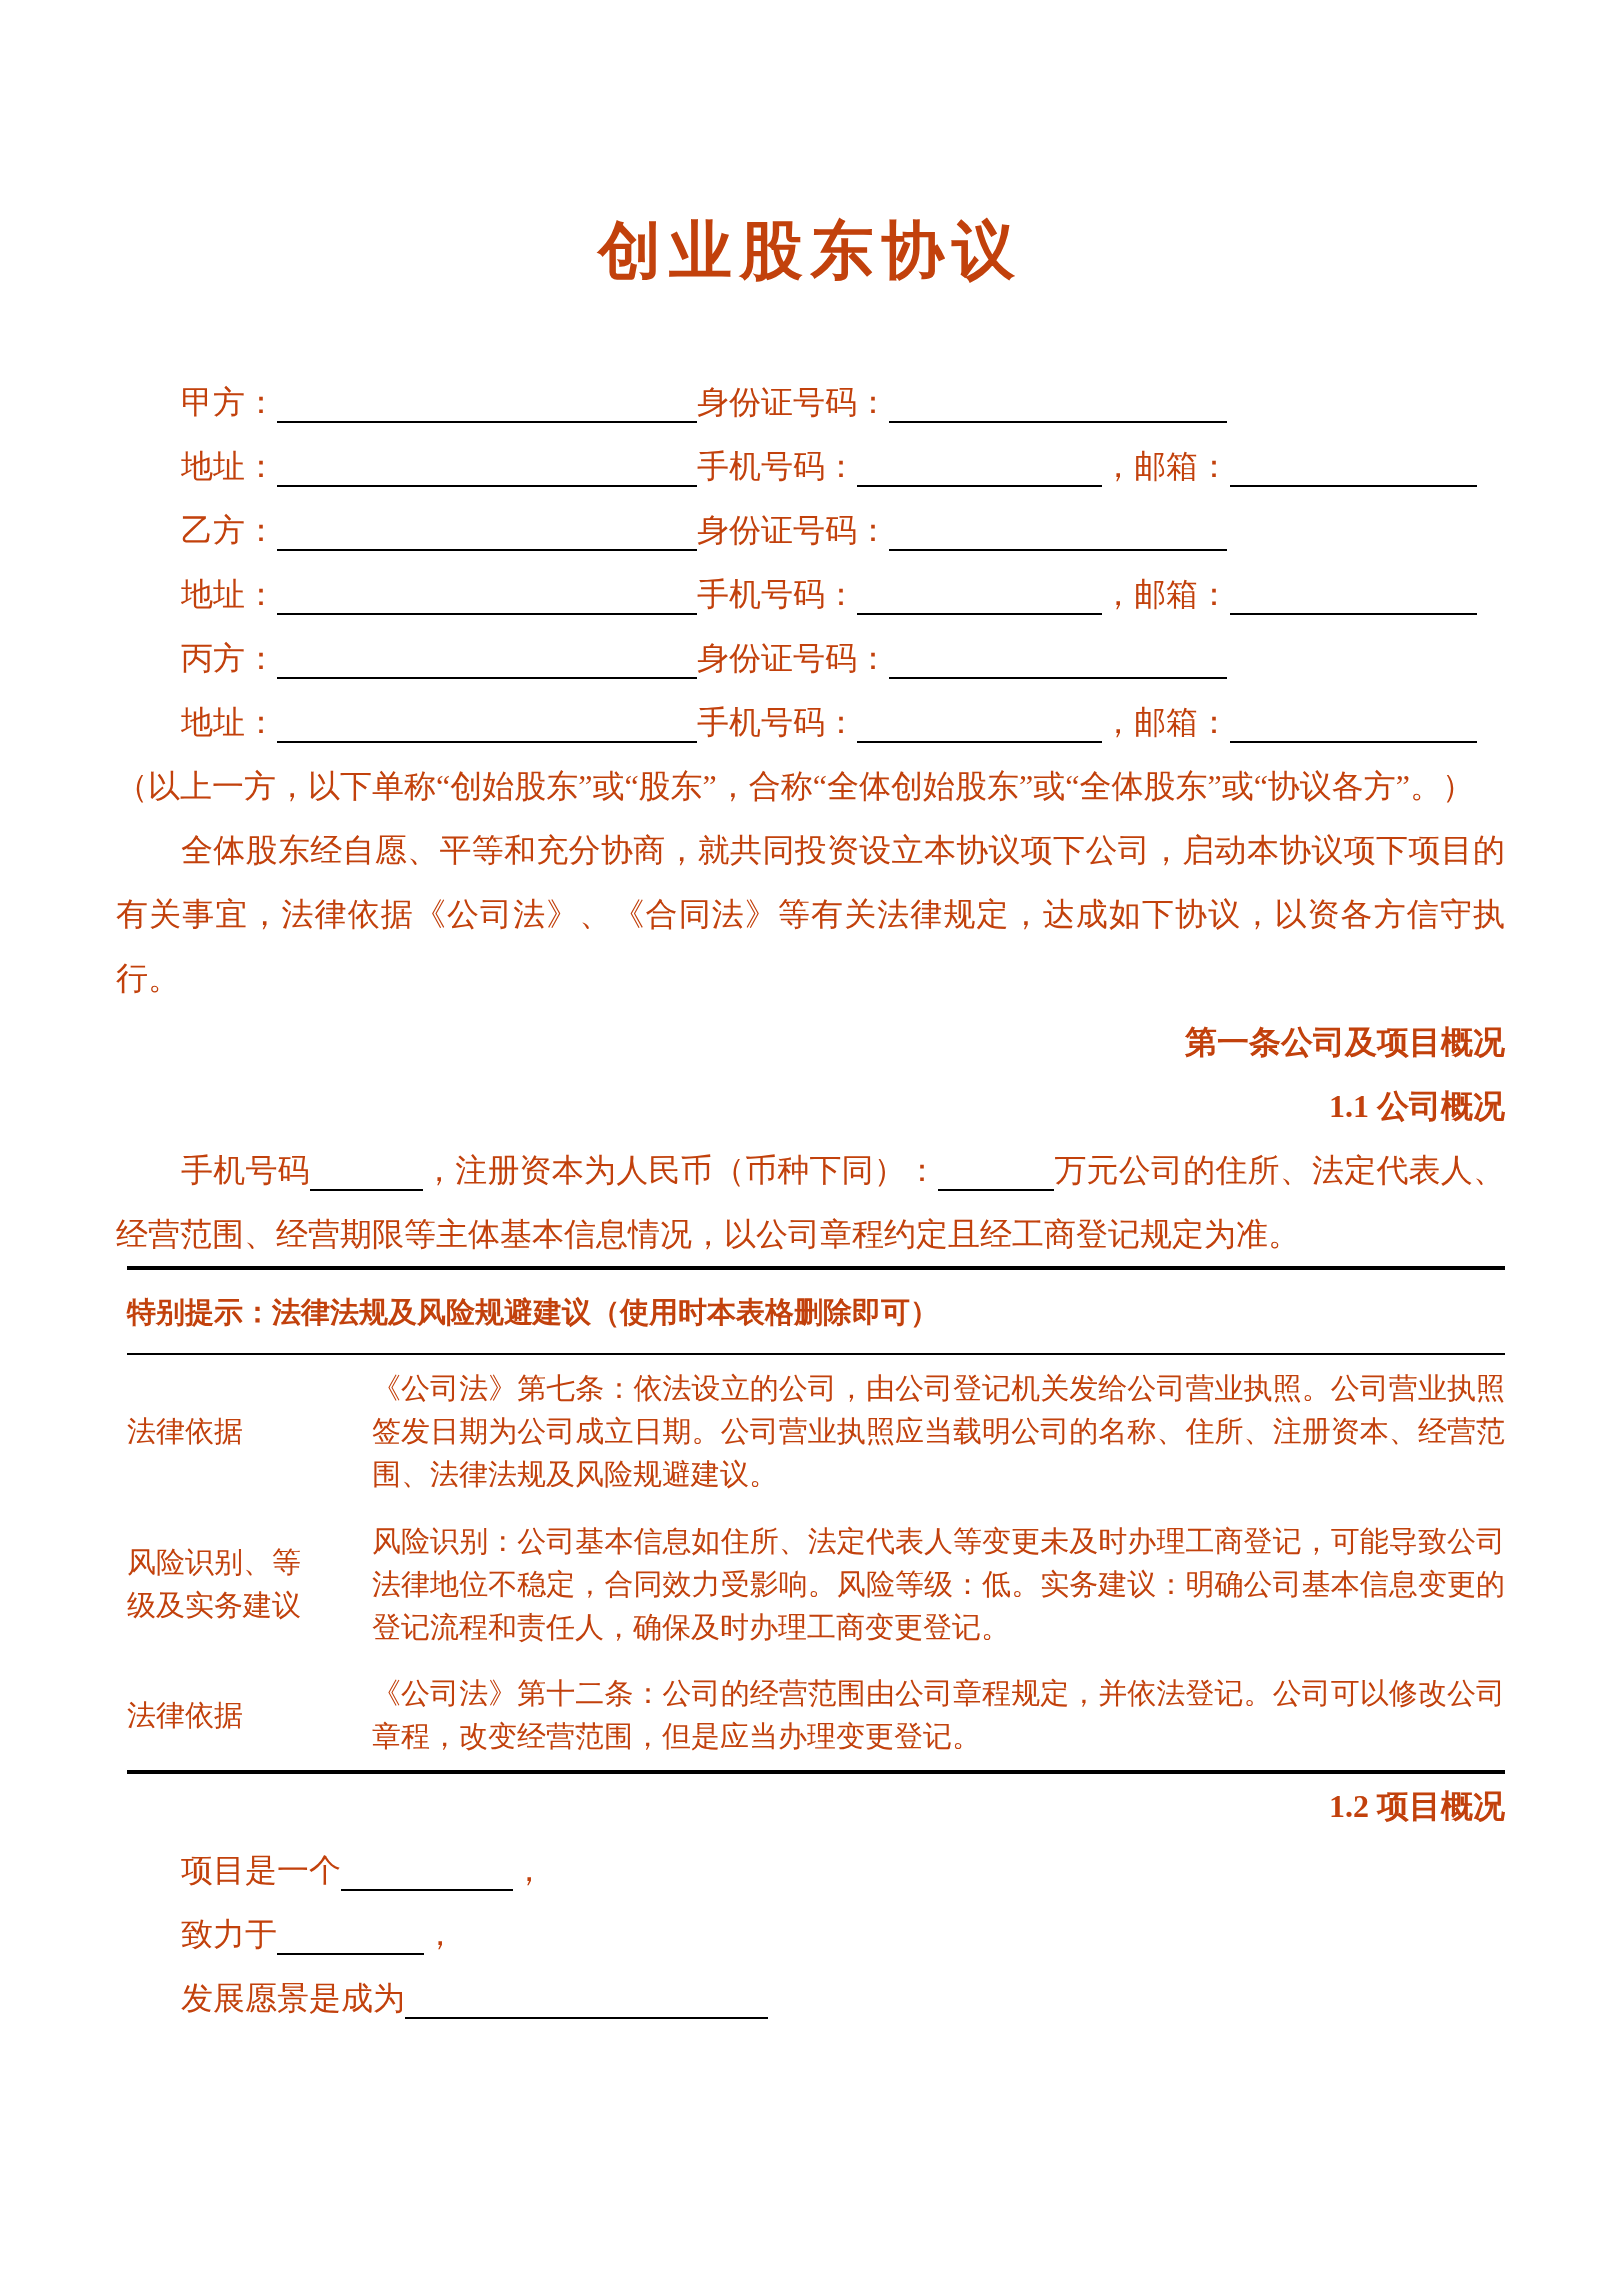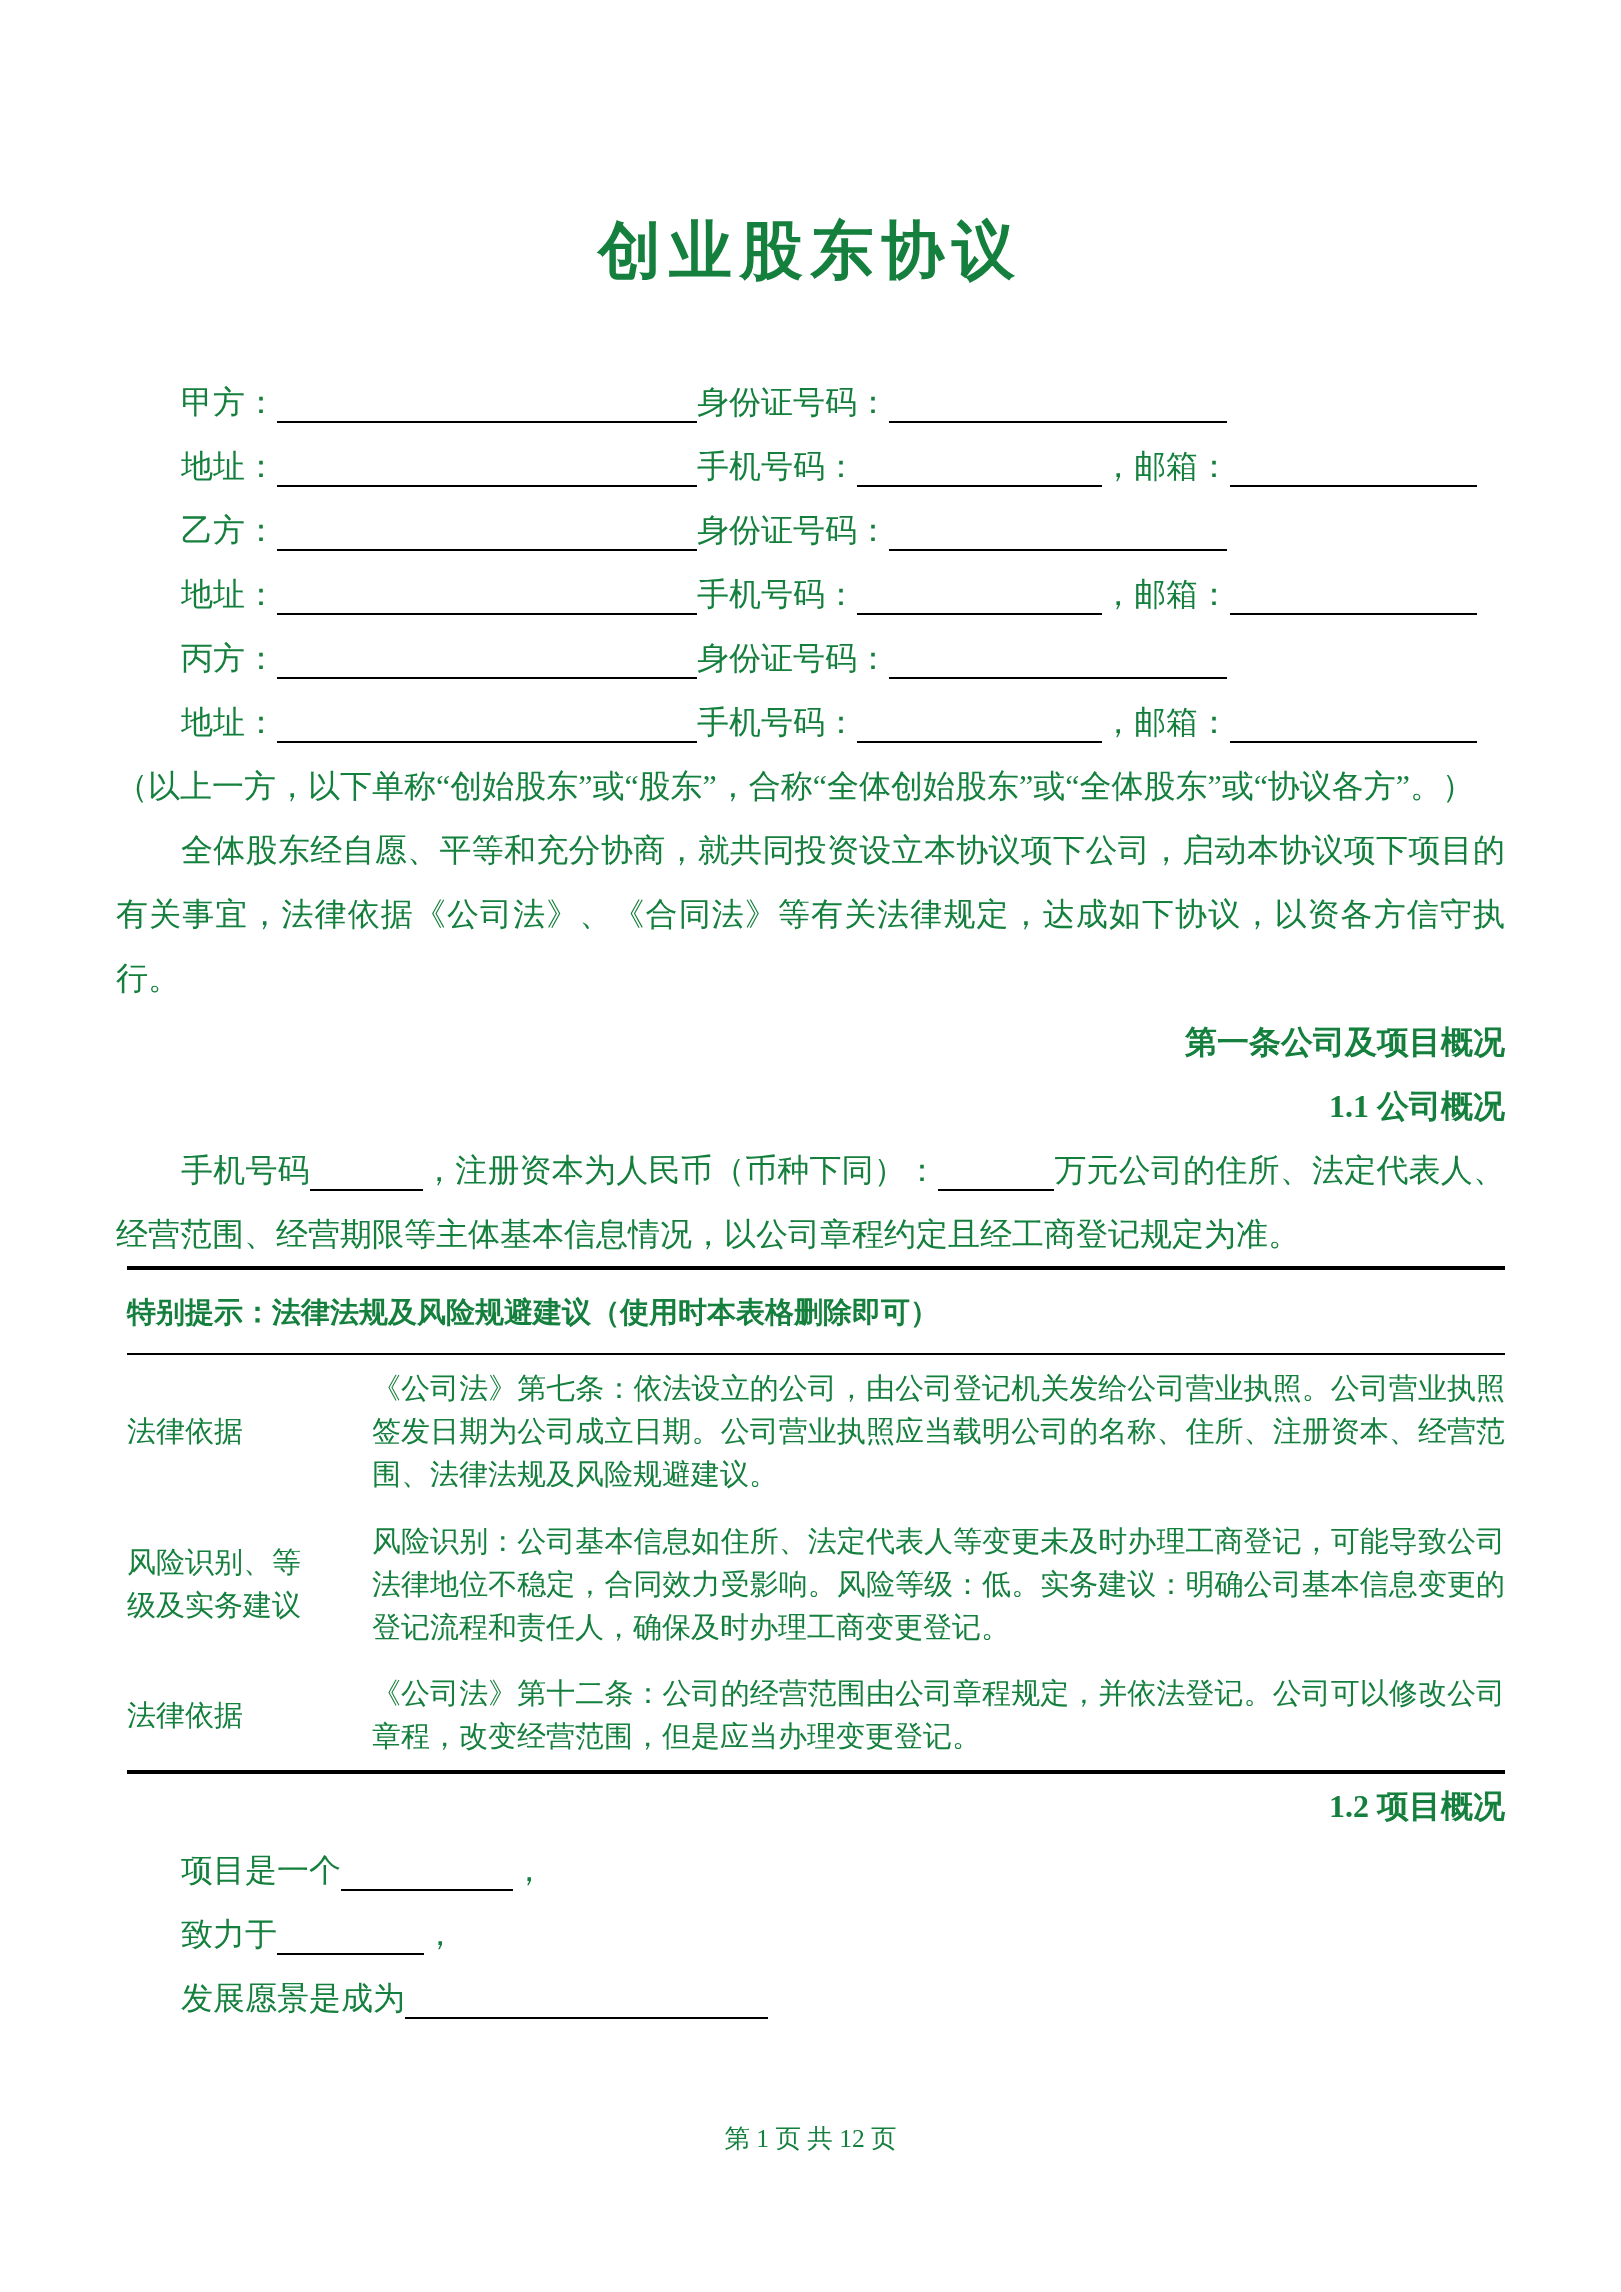--- a/index.html
+++ b/index.html
@@ -1,19 +1,19 @@
 <!DOCTYPE html>
 <html><head>
 <meta charset="utf-8">
 <style>
   html,body{margin:0;padding:0;background:#ffffff;}
   .page{
     position:relative;
     width:1621px;height:2293px;
-    background:#ffffff;color:#15803d;
+    background:#ffffff;color:#c2410c;
     font-family:"Liberation Serif","DejaVu Serif",serif;
     font-size:32px;line-height:64px;
     box-sizing:border-box;
     padding:212px 116px 0 116px;
     overflow:hidden;
   }
   .doc-title{
     margin:0 0 80px 0;
     font-size:63px;line-height:78px;font-weight:bold;
     text-align:center;letter-spacing:7.8px;
@@ -119,16 +119,15 @@
   <div class="form-row">
     <span>项目是一个</span><span class="blank w-proj1"></span><span>，</span>
   </div>
   <div class="form-row">
     <span>致力于</span><span class="blank w-proj2"></span><span>，</span>
   </div>
   <div class="form-row">
     <span>发展愿景是成为</span><span class="blank w-proj3"></span><span></span>
   </div>
 
-  <div class="page-footer">第 1 页 共 12 页</div>
 
 </div>
 
 
 </body></html>

